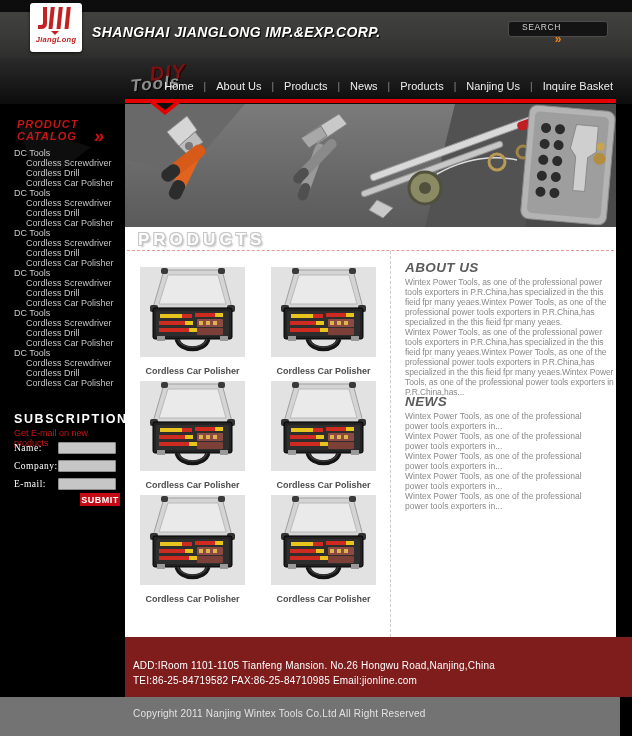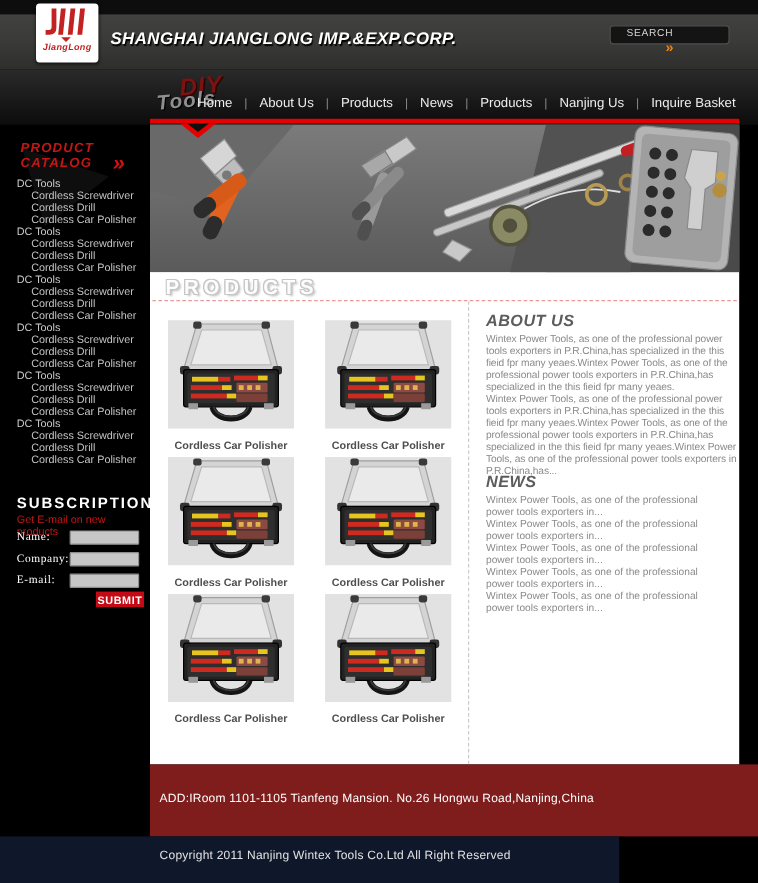--- a/index.html
+++ b/index.html
@@ -87,21 +87,21 @@
   .about-text { position:absolute; left:280px; top:173px; width:210px; color:#8a8a8a; font-size:8.5px;
                 line-height:10px; letter-spacing:-0.1px; }
   .news-title { position:absolute; left:280px; top:290px; font-size:13.5px; font-weight:bold; font-style:italic;
                 color:#5c5c5c; letter-spacing:.4px; }
   .news-list { position:absolute; left:280px; top:308px; width:198px; list-style:none; }
   .news-item { color:#8a8a8a; font-size:8.5px; line-height:9.5px; margin-bottom:1px; cursor:pointer; }
 
   
   .footer-gray { position:absolute; left:125px; top:637px; width:507px; height:60px; background:#7f1d1d; }
   .addr { position:absolute; left:8px; top:21px; color:#fff; font-size:10px; line-height:15px; letter-spacing:.2px; }
-  .footer-black { position:absolute; left:0; top:697px; width:516px; height:39px; background:#0f172a; }
+  .footer-black { position:absolute; left:0; top:697px; width:620px; height:39px; background:#737373; }
   .copyright { position:absolute; left:133px; top:11px; color:#e2e2e2; font-size:10px; letter-spacing:.2px; }
 </style>
 </head>
 <body>
 
 <div id="page">
 
   <div class="header">
     <div class="header-topstrip"></div>
     <div class="logo-box">
@@ -531,18 +531,19 @@
 
   <li class="news-item">Wintex Power Tools, as one of the professional power tools exporters in...</li>
 
   <li class="news-item">Wintex Power Tools, as one of the professional power tools exporters in...</li>
 </ul>
   </div>
 
   <div class="footer-gray">
     <div class="addr">
       <div>ADD:IRoom  1101-1105 Tianfeng Mansion. No.26 Hongwu Road,Nanjing,China</div>
+      <div>TEI:86-25-84719582 FAX:86-25-84710985  Email:jionline.com</div>
     </div>
   </div>
   <div class="footer-black">
     <div class="copyright">Copyright 2011 Nanjing Wintex Tools Co.Ltd All Right Reserved</div>
   </div>
 </div>
 
 </body></html>

